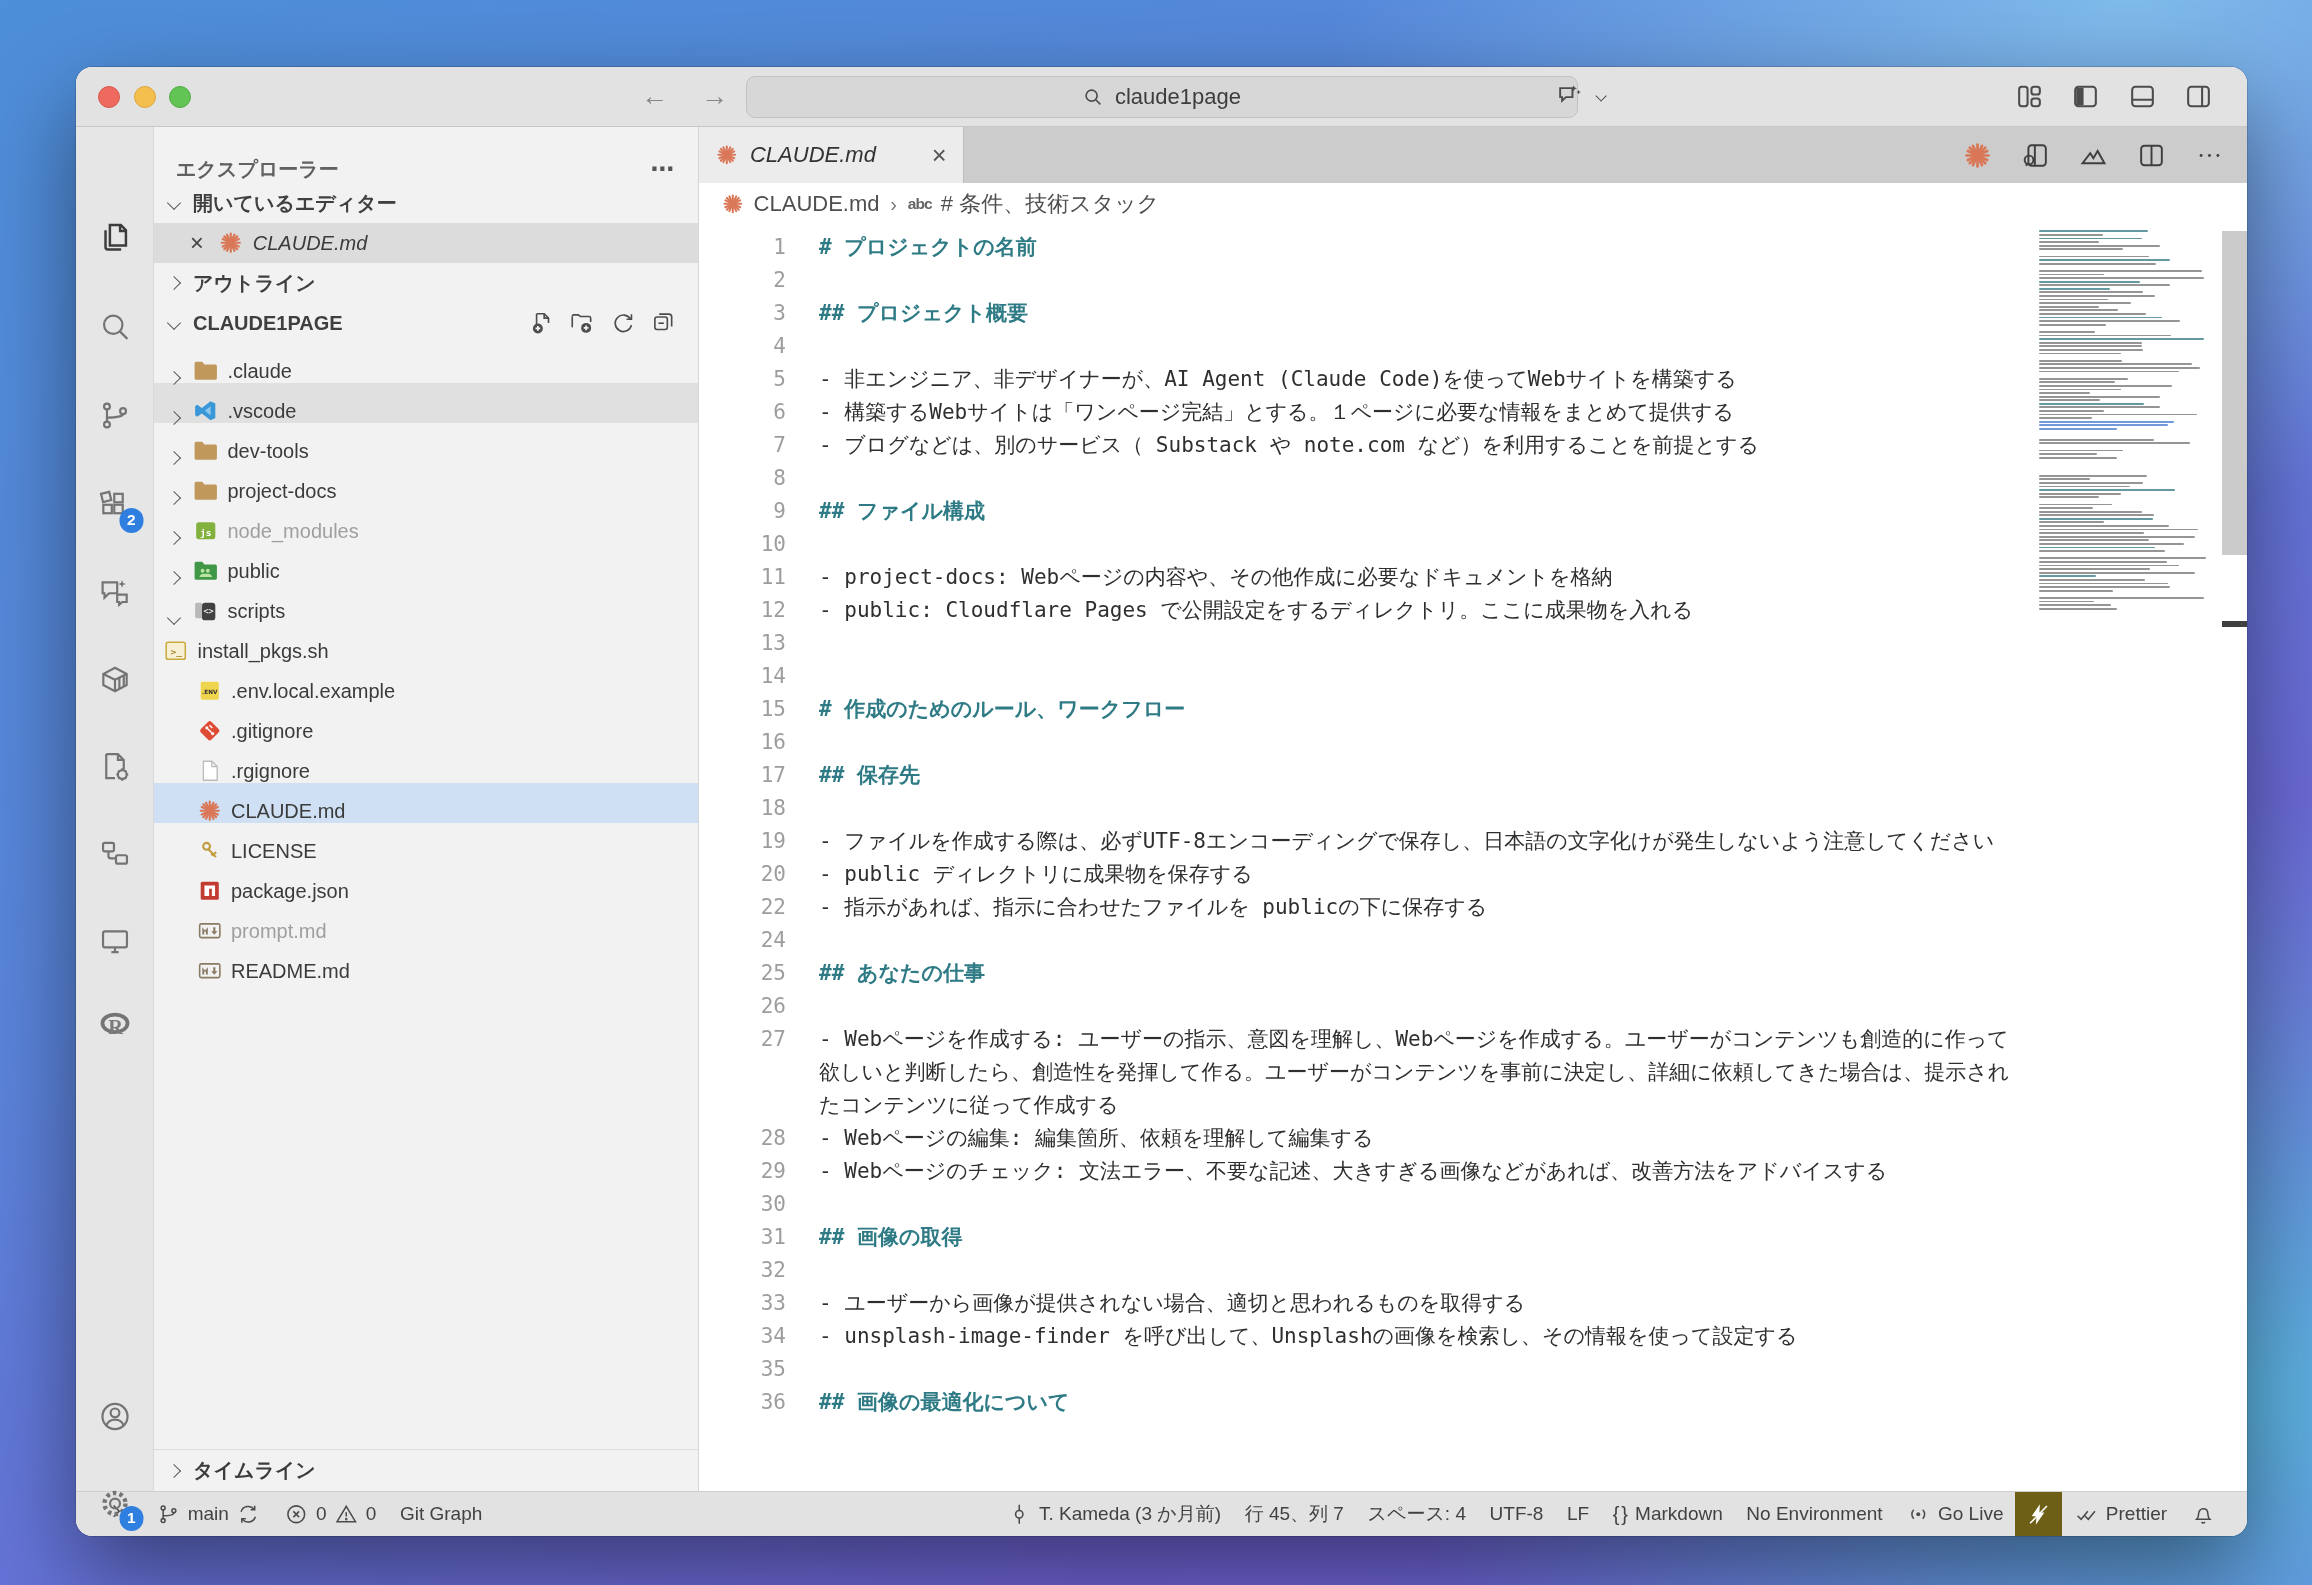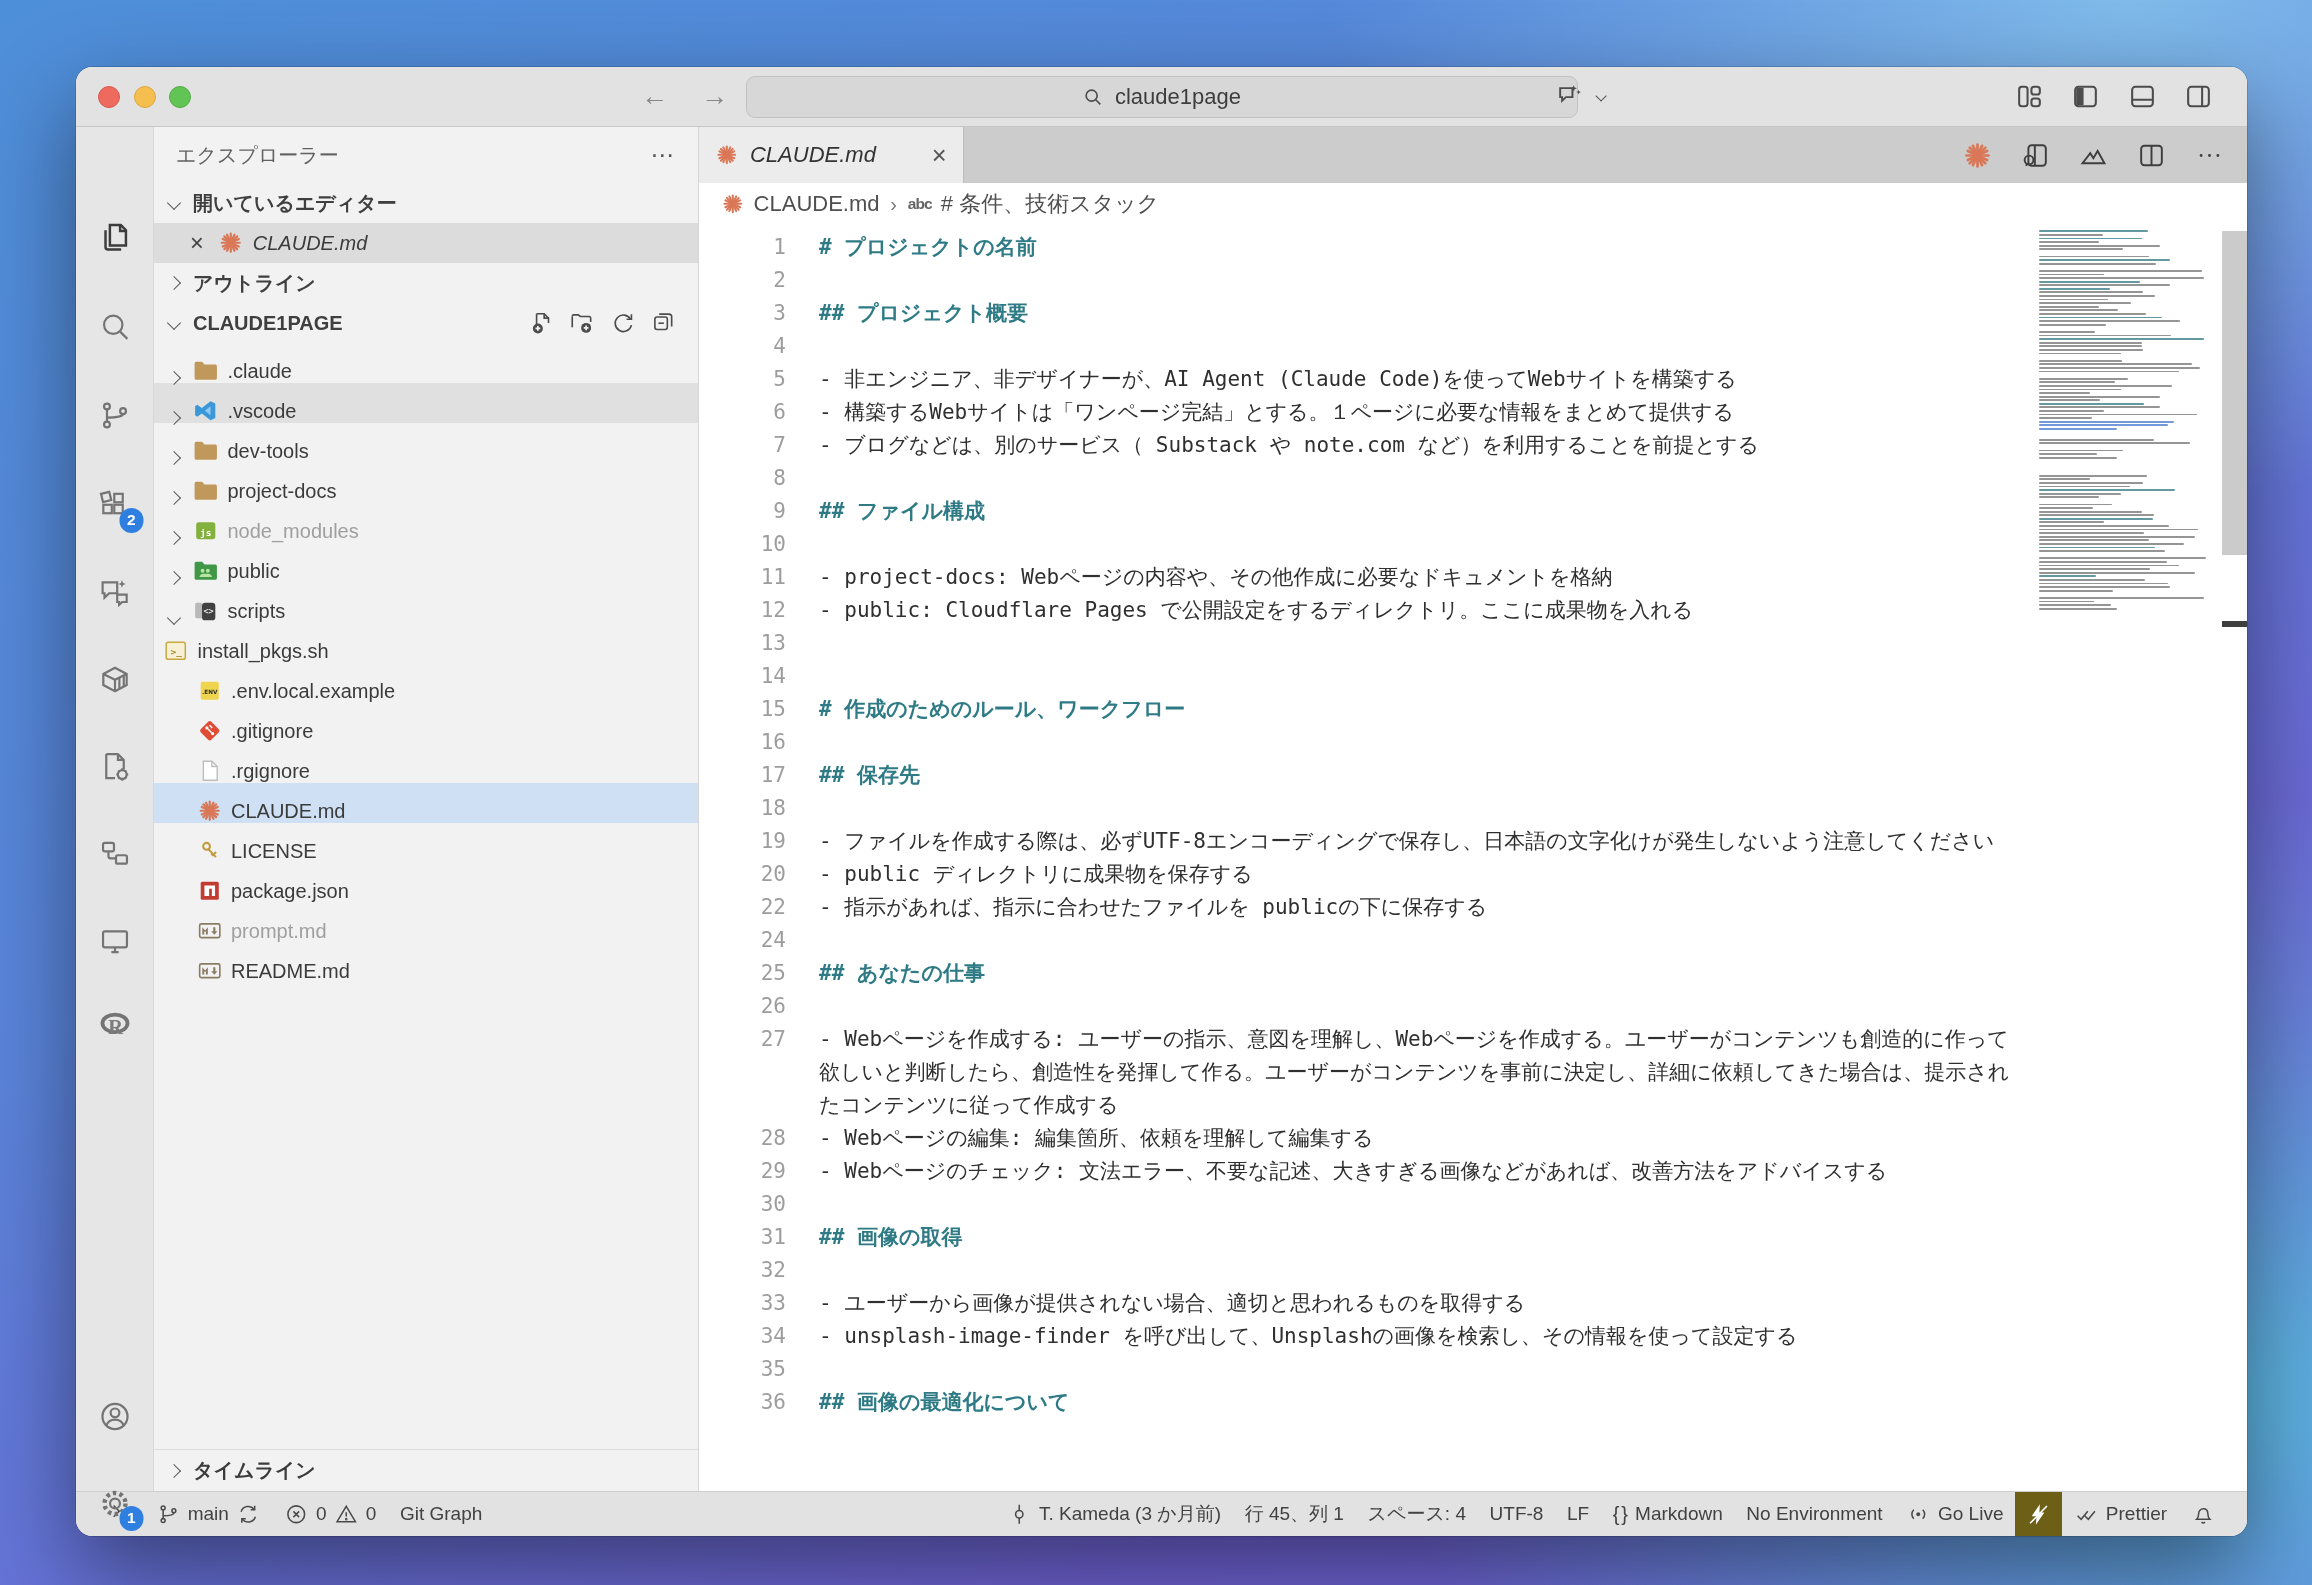--- a/index.html
+++ b/index.html
@@ -41,21 +41,21 @@
   
   .activitybar { width:78px; background:#e7e6e6; border-right:0.9px solid #d9d8d8; position:relative; flex:none; }
   .act { position:absolute; left:50%; transform:translateX(-50%); width:47px; height:47px;
     display:flex; align-items:center; justify-content:center; }
   .act svg { width:35px; height:35px; stroke:#747474; fill:none; stroke-width:1.5; }
   .act.active svg { stroke:#3c3c3c; stroke-width:1.7; }
   .badge { position:absolute; right:-5.5px; bottom:-3.6px; min-width:24.5px; height:24.5px; border-radius:12.7px;
     background:#2f7fe0; color:#fff; font-size:15.5px; font-weight:bold; display:flex; align-items:center; justify-content:center; }
   
   .sidebar { width:545px; background:#f2f2f2; border-right:0.9px solid #d6d6d6; position:relative; font-size:20px; color:#3b3b3b; flex:none; }
-  .sb-title { height:56px; display:flex; align-items:center; padding:0 22px; color:#616161; }
+  .sb-title { height:56px; display:flex; align-items:flex-end; padding:0 22px; color:#616161;font-weight:bold; }
   .sb-title .dots { margin-left:auto; font-size:23.6px; color:#555; letter-spacing:1.8px; }
   .sb-section { height:40px; display:flex; align-items:center; gap:9px; padding:0 9px; font-weight:bold; color:#3f3f3f; }
   .sb-section .acts { margin-left:auto; display:flex; gap:14.5px; padding-right:12.7px; }
   .sb-section .acts svg { width:26px; height:26px; stroke:#4c4c4c; fill:none; stroke-width:1.5; }
   .chev { width:10px; height:10px; border-right:1.8px solid #5a5a5a; border-bottom:1.8px solid #5a5a5a; flex:none; margin:0 5.5px; }
   .chev.right { transform:rotate(-45deg); }
   .chev.down { transform:rotate(45deg); }
   .row { height:40px; display:flex; align-items:center; gap:9px; padding-left:9px; }
   .row .fi { width:25.5px; height:25.5px; flex:none; }
   .row.open-ed { background:#dcdcdc; padding-left:36px; font-style:italic; }
@@ -808,21 +808,21 @@
 
     <div class="sb-right">
       <div class="sb-item">
         <svg viewBox="0 0 24 24">
             <circle cx="12" cy="12" r="3.6"></circle>
             <path d="M12 2.8v5.6M12 15.6v5.6"></path>
           </svg>
         <span>T. Kameda (3 か月前)</span>
       </div>
       <div class="sb-item">
-        <span>行 45、列 1</span>
+        <span>行 45、列 7</span>
       </div>
       <div class="sb-item">
         <span>スペース: 4</span>
       </div>
       <div class="sb-item">
         <span>UTF-8</span>
       </div>
       <div class="sb-item">
         <span>LF</span>
       </div>

